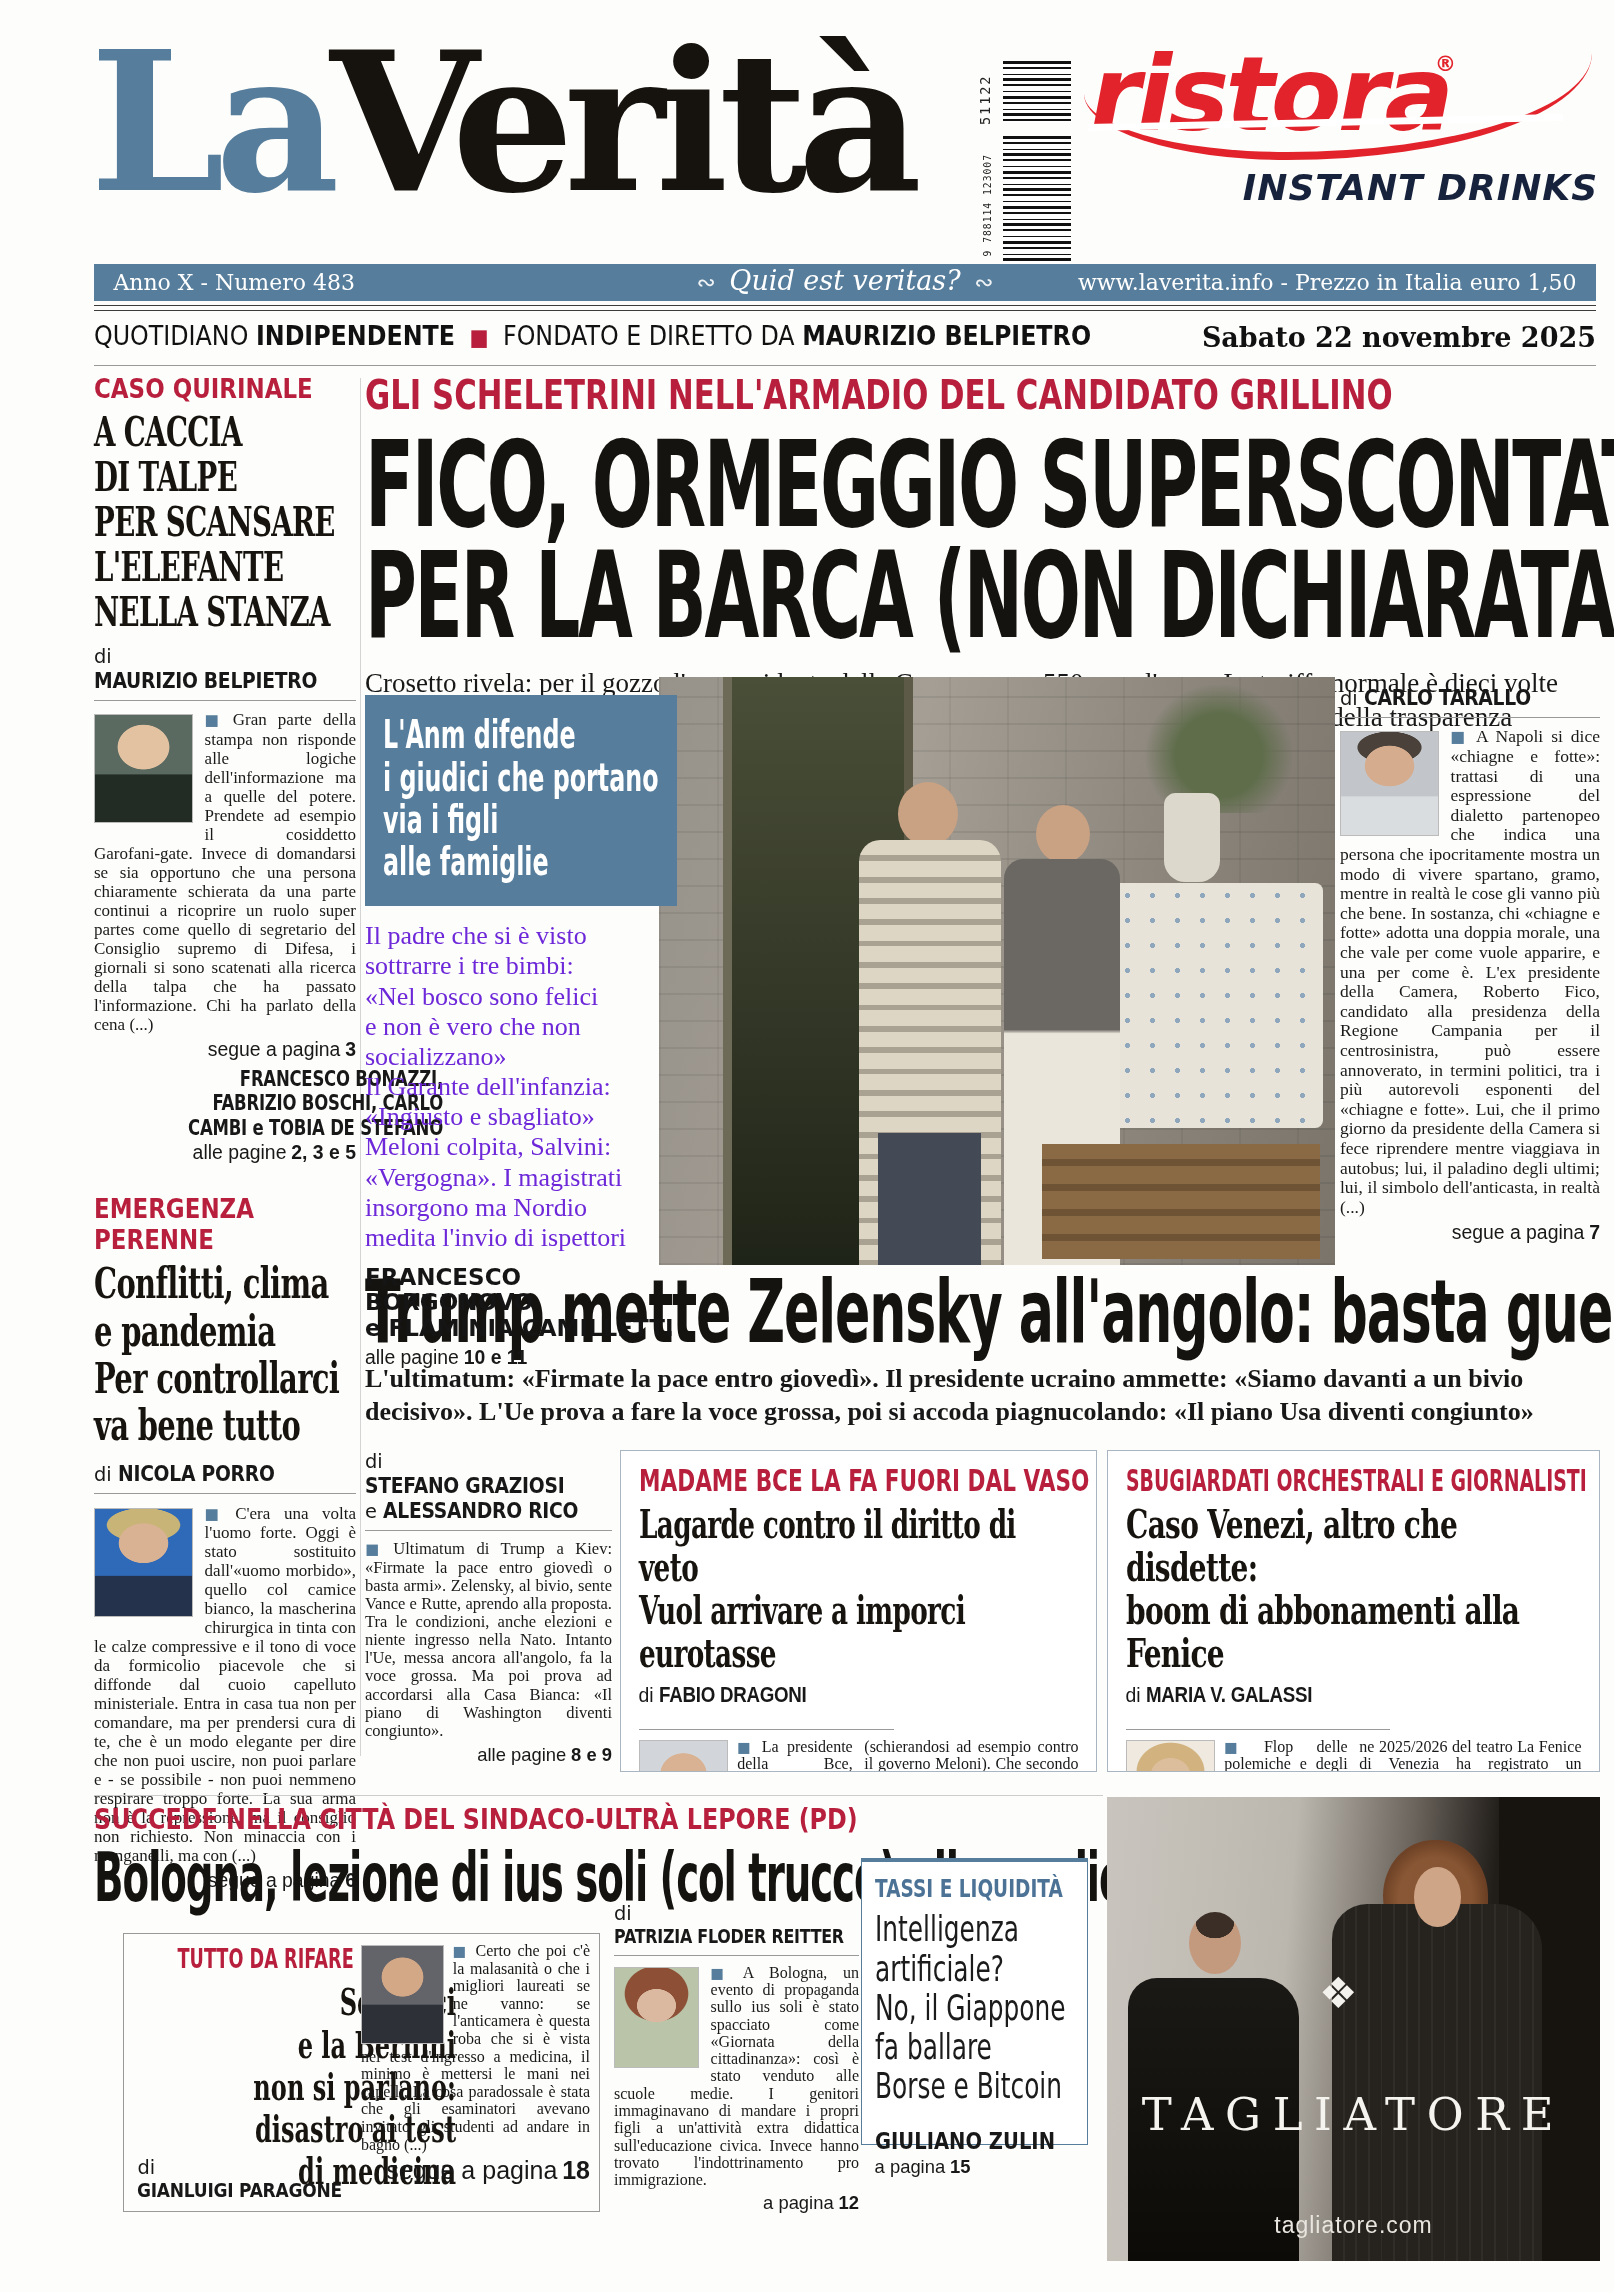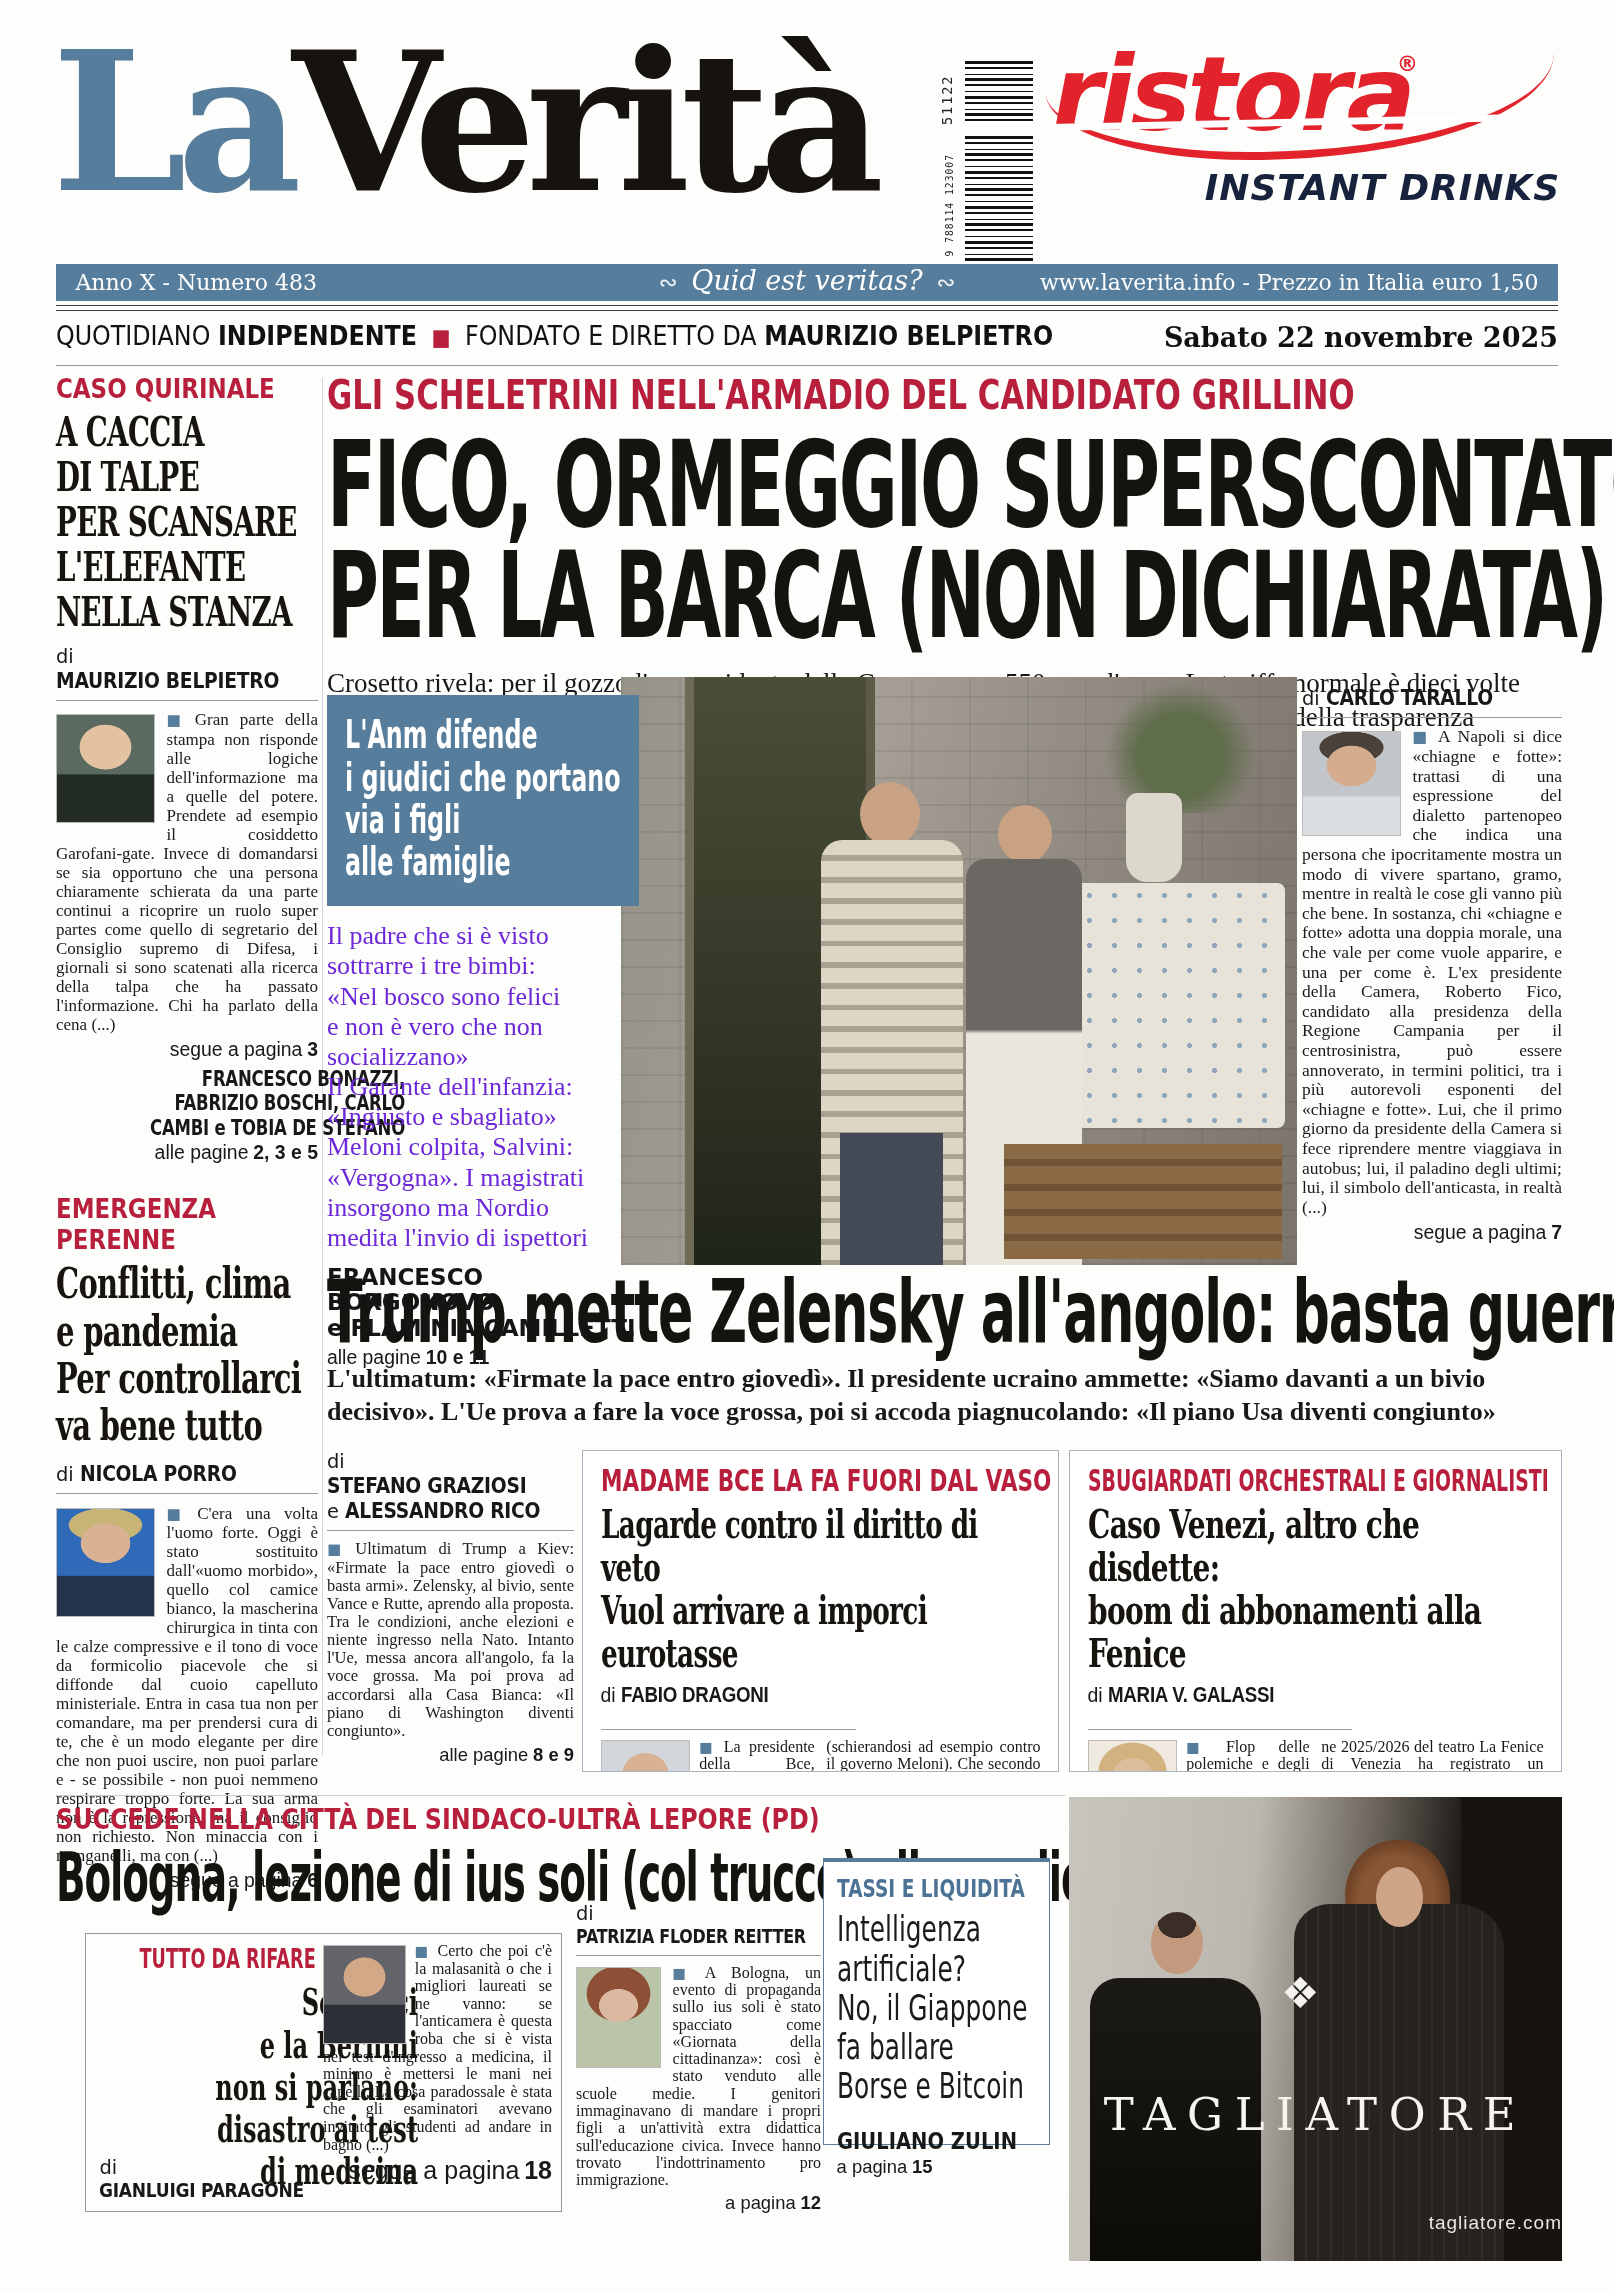--- a/index.html
+++ b/index.html
@@ -2,21 +2,21 @@
 <html><head>
 <meta charset="utf-8">
 <style>
   * { margin:0; padding:0; box-sizing:border-box; }
   html { background:#ddd; }
   body {
     position:relative; width:1615px; height:2292px;
     background:#fdfdfb; overflow:hidden;
     font-family:"Liberation Serif", serif; color:#181818;
   }
-  .abs { position:absolute; }
+  .abs { position:absolute;margin-left:38px; }
   .pre { white-space:pre-line; }
   .cx  { display:inline-block; white-space:pre-line; transform-origin:0 0; }
   .cxr { transform-origin:100% 0; }
   .nw  { white-space:nowrap; }
 
   
   #logo { left:52px; top:27px; font-family:"DejaVu Serif",serif; font-weight:700;
           font-size:192px; line-height:1; letter-spacing:-9.7px; }
   #logo .la { color:#567d9b; } #logo .ve { color:#16130f; }
 
@@ -177,21 +177,21 @@
     background:radial-gradient(60% 40% at 50% 18%,#3a2e26 0 60%,rgba(0,0,0,0) 62%),#c49a7e; }
   .ad-woman { position:absolute; left:225px; bottom:0; width:210px; height:357px; border-radius:35px 45px 0 0;
     background:repeating-linear-gradient(90deg,#26231f 0 10.7px,#302d28 10.7px 12.6px); }
   .ad-woman-hair { position:absolute; left:276px; top:43px; width:105px; height:116px; border-radius:50% 50% 46% 54%;
     background:radial-gradient(closest-side,#8a5632 0 70%,#6f4124 98%); opacity:.95; }
   .ad-woman-face { position:absolute; left:307px; top:70px; width:47px; height:60px; border-radius:50%; background:#cfa588; }
   .ad-door { position:absolute; right:0; top:0; width:101px; height:100%; background:#17130e; }
   .ad-clover { position:absolute; left:212px; top:171px; color:#f4f2ec; font-size:43px; font-family:"DejaVu Sans",sans-serif; }
   .ad-brand { position:absolute; left:0; right:0; top:291px; text-align:center; color:#f6f4ef;
     font-family:"DejaVu Serif",serif; font-size:45px; letter-spacing:11.6px; }
-  .ad-url { position:absolute; left:0; right:0; top:415px; text-align:right; color:#e9e6df; font-size:19px;
+  .ad-url { position:absolute; left:0; right:0; top:415px; text-align:center; color:#e9e6df; font-size:23px;
     font-family:"Liberation Sans",sans-serif; letter-spacing:1px; }
 </style>
 </head>
 <body>
 
 <div id="logo" class="abs">
   <span class="la">La</span><span class="ve">Verità</span>
 </div>
 
 <div id="barcode" class="abs">

